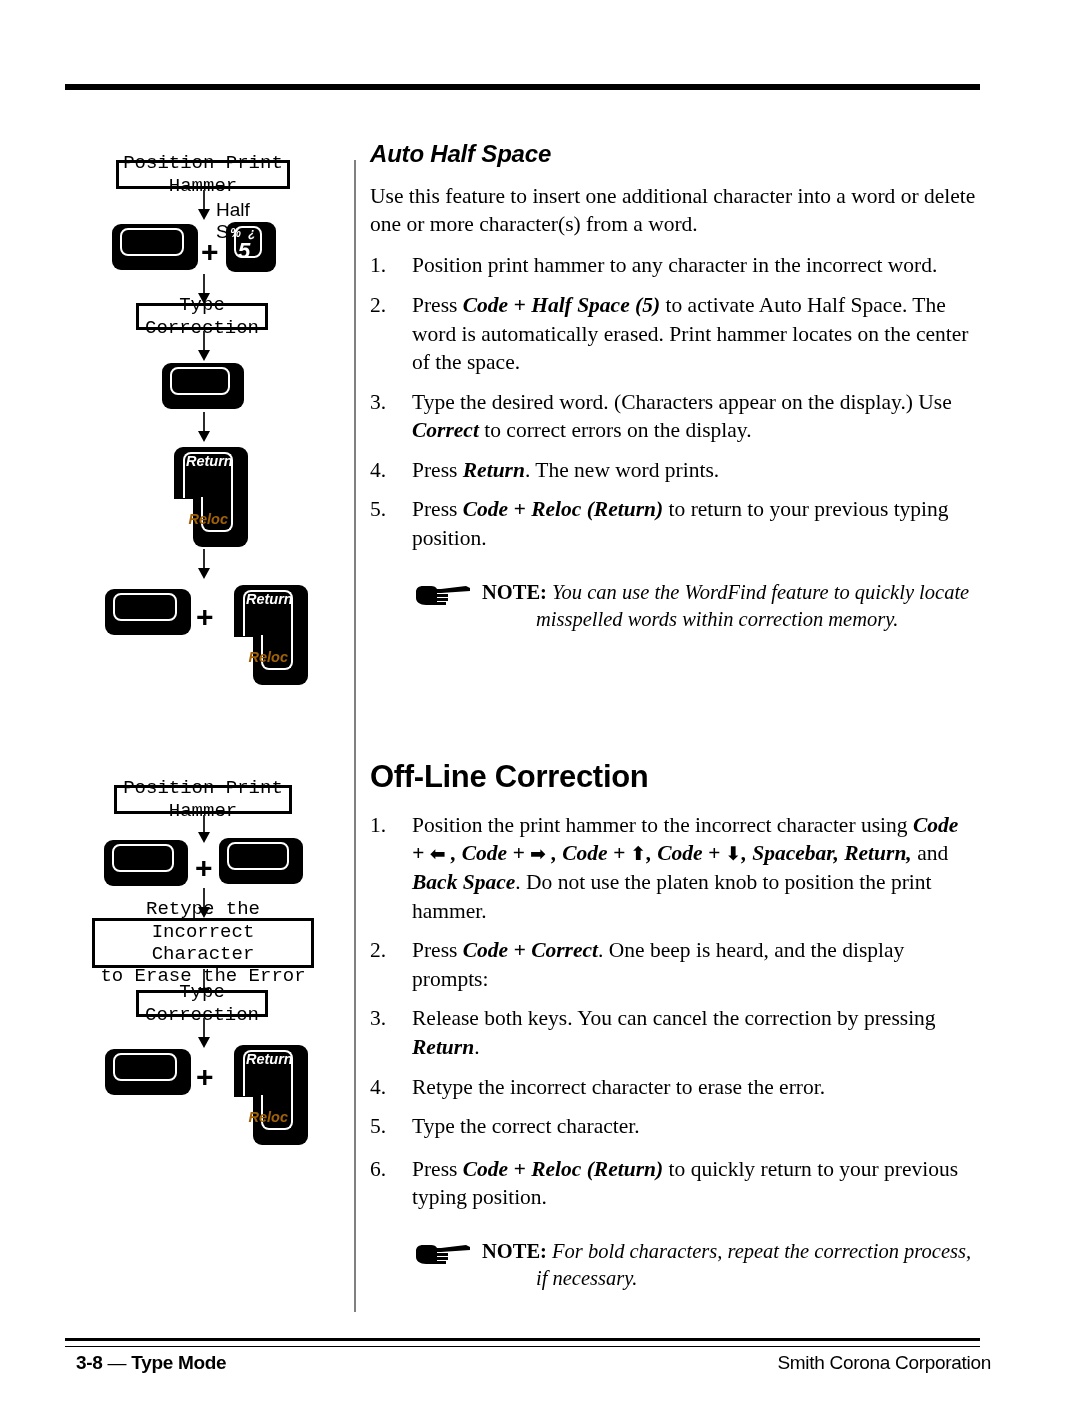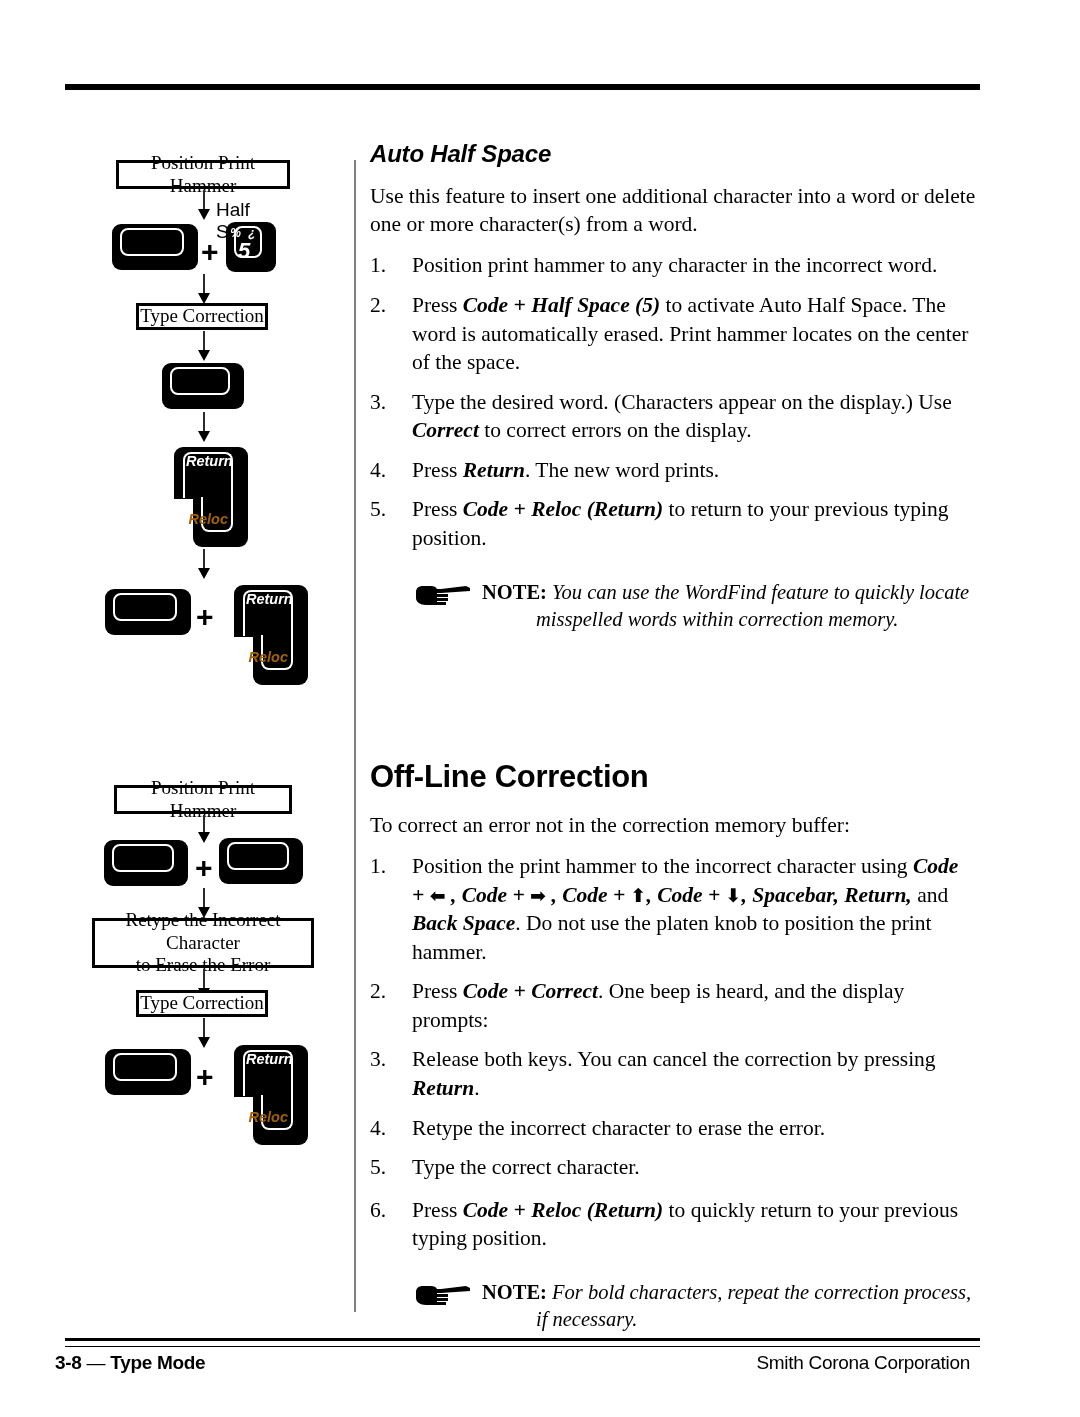--- a/index.html
+++ b/index.html
@@ -20,21 +20,21 @@
   .footer-rule{
     position:absolute;left:65px;top:1338px;width:915px;height:0;
     border-top:3px solid #000;border-bottom:1px solid #000;height:5px;
   }
   .col-divider{
     position:absolute;left:354px;top:160px;width:2px;height:1152px;background:#808080;
   }
 
   
   .footer{
-    position:absolute;left:55px;top:1352px;width:915px;
+    position:absolute;left:76px;top:1352px;width:915px;
     display:flex;justify-content:space-between;align-items:baseline;
     font-family:"Liberation Sans",sans-serif;
     font-size:19px;letter-spacing:-0.3px;
   }
   .footer .f-left{font-weight:400;}
   .footer .f-left b{font-weight:700;}
   .footer .f-right{font-weight:400;}
 
   
   .content{position:absolute;left:370px;top:140px;width:615px;}
@@ -79,21 +79,21 @@
   }
   .note .nbody{display:block;}
   .note .nbody .ln2{display:block;padding-left:54px;}
 
   .arrowglyph{font-family:"DejaVu Sans",sans-serif;font-size:19px;font-style:normal;font-weight:700;}
 
   
   .diagram{position:absolute;left:0;top:0;}
   .dbox{
     position:absolute;border:3px solid #000;background:#fff;
-    font-family:Liberation Serif, serif;font-size:19px;
+    font-family:Liberation Mono, monospace;font-size:19px;
     display:flex;align-items:center;justify-content:center;
     text-align:center;line-height:1.18;box-sizing:border-box;
   }
   .arrow{position:absolute;}
   .arrow .shaft{position:absolute;left:50%;top:0;width:2px;margin-left:-1px;background:#2b2b2b;}
   .arrow .head{
     position:absolute;left:50%;bottom:0;margin-left:-6px;
     width:0;height:0;border-left:6px solid transparent;border-right:6px solid transparent;
     border-top:11px solid #000;
   }
@@ -348,21 +348,20 @@
       </span>
       <span class="nbody">
         <span class="nlabel">NOTE:</span>
         <span>You can use the WordFind feature to quickly locate</span>
         <span class="ln2">misspelled words within correction memory.</span>
       </span>
     </div>
 
     <h2 class="sec-title-plain" style="margin-top:126px;">Off-Line Correction</h2>
 
-    <p class="lead">To correct an error not in the correction memory buffer:</p>
 
     <ol class="steps">
       <li>
         <span class="num">1.</span>
         <span>Position the print hammer to the incorrect character using
           <b class="bi">Code +&nbsp;<span class="arrowglyph">⬅</span>&nbsp;, Code +&nbsp;<span class="arrowglyph">➡</span>&nbsp;, Code +&nbsp;<span class="arrowglyph">⬆</span>, Code +&nbsp;<span class="arrowglyph">⬇</span>, Spacebar, Return,</b> and
           <b class="bi">Back Space</b>. Do not use the platen knob to position the print hammer.</span>
       </li>
       <li>
         <span class="num">2.</span>

